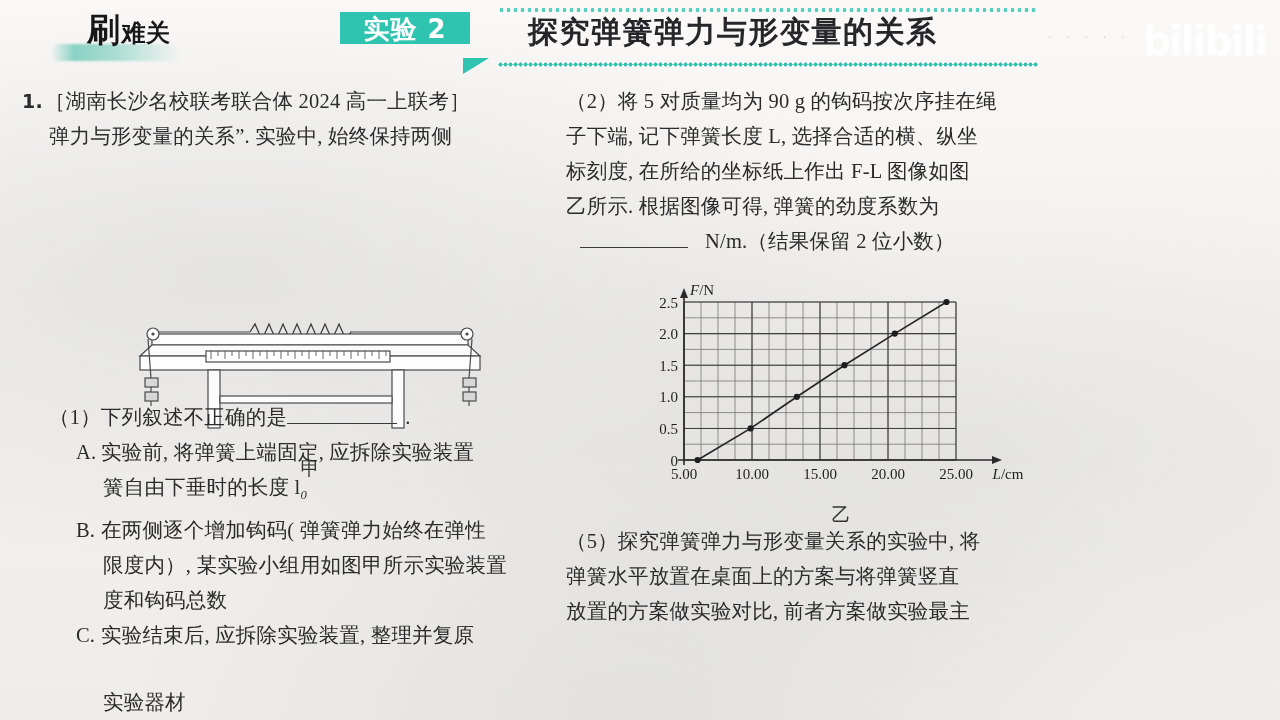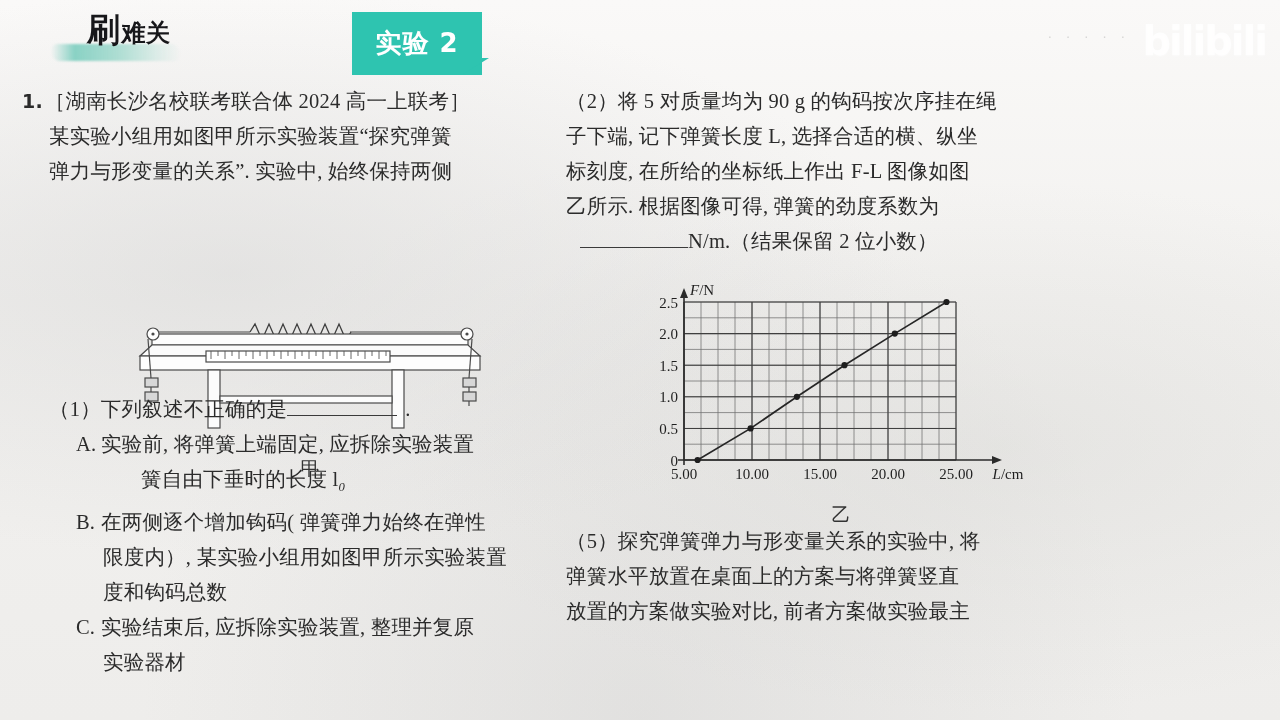--- a/index.html
+++ b/index.html
@@ -37,27 +37,27 @@
     font-family:"DejaVu Sans","Liberation Sans",sans-serif;
     font-weight:bold; color:#17171a;
     white-space:nowrap;
     letter-spacing:.5px;
     margin-left:32px;
   }
   #brand .big { font-size:33px; }
   #brand .small { font-size:24px; margin-left:1px; }
 
   #badge {
-    position:absolute; left:352px; top:12px;
-    width:130px; height:63px;
+    position:absolute; left:340px; top:12px;
+    width:130px; height:32px;
     background:#2ec4b0;
     color:#fff;
     font-family:"DejaVu Sans","Liberation Sans",sans-serif;
     font-weight:bold; font-size:26px;
-    display:flex; align-items:center; justify-content:center;
+    display:flex; align-items:flex-start; justify-content:center;
     letter-spacing:1px;
   }
   #badge-tail {
     position:absolute; left:463px; top:58px;
     width:0;height:0;
     border-left:26px solid #2ec4b0;
     border-bottom:16px solid transparent;
   }
 
   #title-wrap { position:absolute; left:498px; top:8px; width:540px; height:64px; }
@@ -140,32 +140,36 @@
     <div class="txt">
       <span class="big">刷</span><span class="small">难关</span>
     </div>
   </div>
 
   <div id="badge">
     <span>实验 2</span>
   </div>
   <div id="badge-tail"></div>
 
+  <div id="title-wrap">
+    <div class="dotline top"></div>
+    <div id="title">探究弹簧弹力与形变量的关系</div>
+    <div class="dotline bottom"></div>
+  </div>
 
   <div id="watermark-sub">· · · · ·</div>
   <div id="watermark">bilibili</div>
 </div>
 
 <div id="col-left">
 
   <div class="para hang" style="padding-left:27px;text-indent:-27px;">
     <span class="qnum">1.</span><span>［湖南长沙名校联考联合体 2024 高一上联考］</span>
   </div>
   <div class="para" style="padding-left:27px;">
-    <div>某实验小组用如图甲所示实验装置“探究弹簧</div>
     <div>弹力与形变量的关系”. 实验中, 始终保持两侧</div>
   </div>
 
   <div id="fig-a">
     <svg width="400" height="145" viewBox="0 0 400 145">
       <g fill="none" stroke="#4a4a4a" stroke-width="1.2">
 
         <path d="M140 22 l5 -8 l7 16 l7 -16 l7 16 l7 -16 l7 16 l7 -16 l7 16 l7 -16 l7 16 l7 -16 l7 16 l7 -16 l7 16 l5 -8" stroke="#3d3d3d" stroke-width="1.3"></path>
 
         <line x1="42" y1="22" x2="140" y2="22"></line>
@@ -225,52 +229,52 @@
         <rect x="35" y="68" width="13" height="9" fill="#d7d7d7"></rect>
         <rect x="35" y="82" width="13" height="9" fill="#d7d7d7"></rect>
 
         <rect x="353" y="68" width="13" height="9" fill="#d7d7d7"></rect>
         <rect x="353" y="82" width="13" height="9" fill="#d7d7d7"></rect>
       </g>
     </svg>
     <div id="fig-a-cap">甲</div>
   </div>
 
-  <div style="position:absolute;top:308px;left:0;width:540px;">
+  <div style="position:absolute;top:316px;left:0;width:540px;">
     <div class="para" style="padding-left:27px;">
       <span>（1）下列叙述不正确的是</span><span class="blank" style="width:110px;"></span><span style="margin-left:8px;">.</span>
     </div>
 
     <div class="para hang2" style="padding-left:54px;text-indent:-27px;margin-left:27px;">
       <span style="display:inline-block;width:25px;text-indent:0;">A.</span><span>实验前, 将弹簧上端固定, 应拆除实验装置</span>
-      <div style="text-indent:0;margin-left:38px;"><span>簧自由下垂时的长度 l</span><sub class="it">0</sub></div>
+      <div style="text-indent:0;"><span>簧自由下垂时的长度 l</span><sub class="it">0</sub></div>
     </div>
 
     <div class="para hang2" style="padding-left:54px;text-indent:-27px;margin-left:27px;">
       <span style="display:inline-block;width:25px;text-indent:0;">B.</span><span>在两侧逐个增加钩码( 弹簧弹力始终在弹性</span>
       <div style="text-indent:0;">限度内）, 某实验小组用如图甲所示实验装置</div>
       <div style="text-indent:0;">度和钩码总数</div>
     </div>
 
     <div class="para hang2" style="padding-left:54px;text-indent:-27px;margin-left:27px;">
       <span style="display:inline-block;width:25px;text-indent:0;">C.</span><span>实验结束后, 应拆除实验装置, 整理并复原</span>
-      <div style="text-indent:0;">实验器材</div>
+      <div style="text-indent:0;margin-top:32px;">实验器材</div>
     </div>
   </div>
 </div>
 
 <div id="col-right">
 
   <div class="para">
     <div>（2）将 5 对质量均为 90 g 的钩码按次序挂在绳</div>
     <div>子下端, 记下弹簧长度 L, 选择合适的横、纵坐</div>
     <div>标刻度, 在所给的坐标纸上作出 F-L 图像如图</div>
     <div>乙所示. 根据图像可得, 弹簧的劲度系数为</div>
     <div style="padding-left:14px;">
-      <span class="blank" style="width:108px;"></span><span style="margin-left:0;">N/m.（结果保留 2 位小数）</span>
+      <span class="blank" style="width:108px;"></span><span style="margin-left:17px;">N/m.（结果保留 2 位小数）</span>
     </div>
   </div>
 
   <div id="fig-b">
     <svg width="430" height="222" viewBox="0 0 430 222">
 
       <defs>
         <clipPath id="plotclip">
             <rect x="58" y="22" width="272" height="158"></rect>
           </clipPath>

